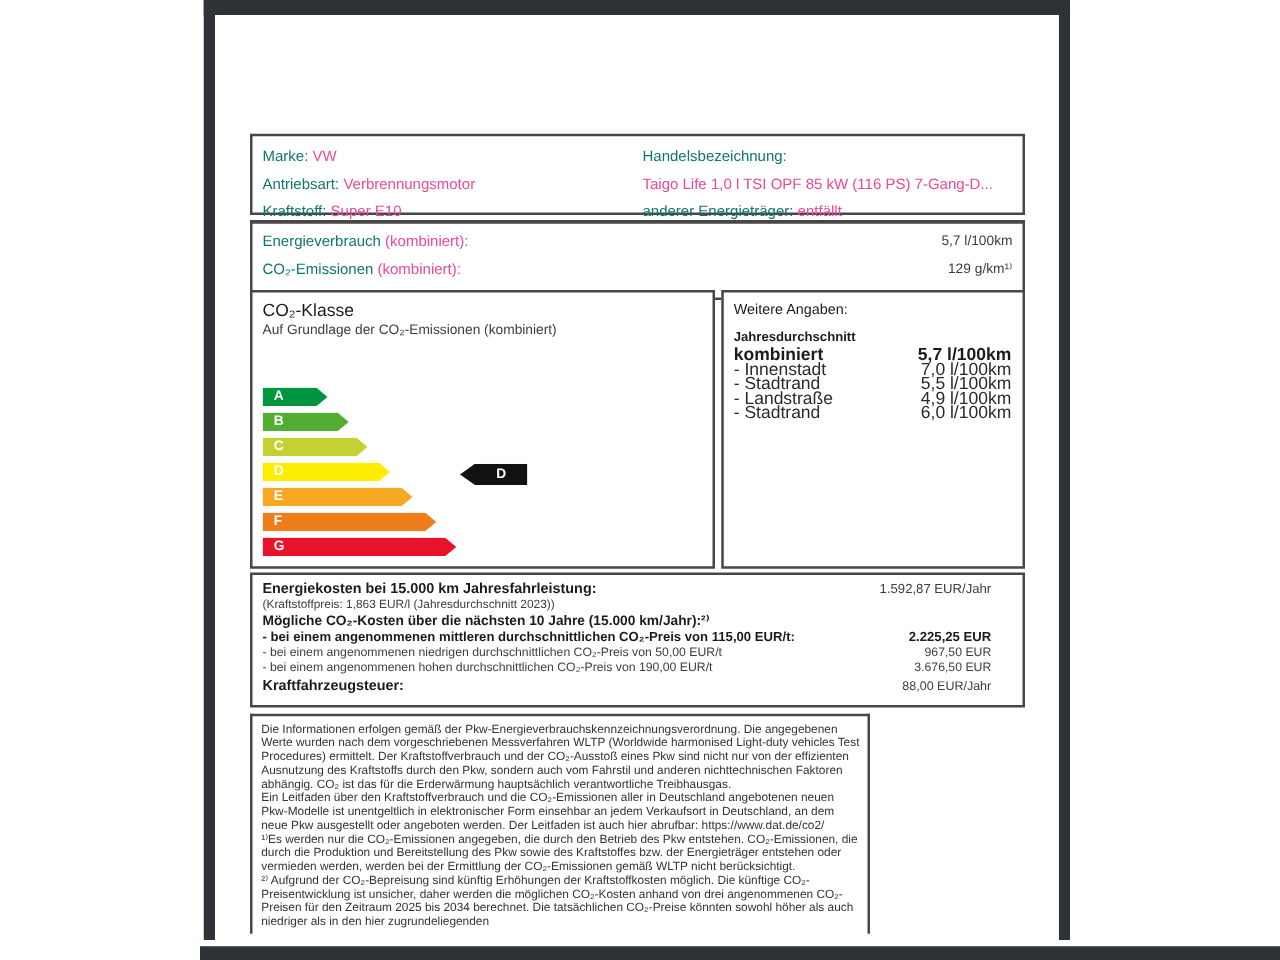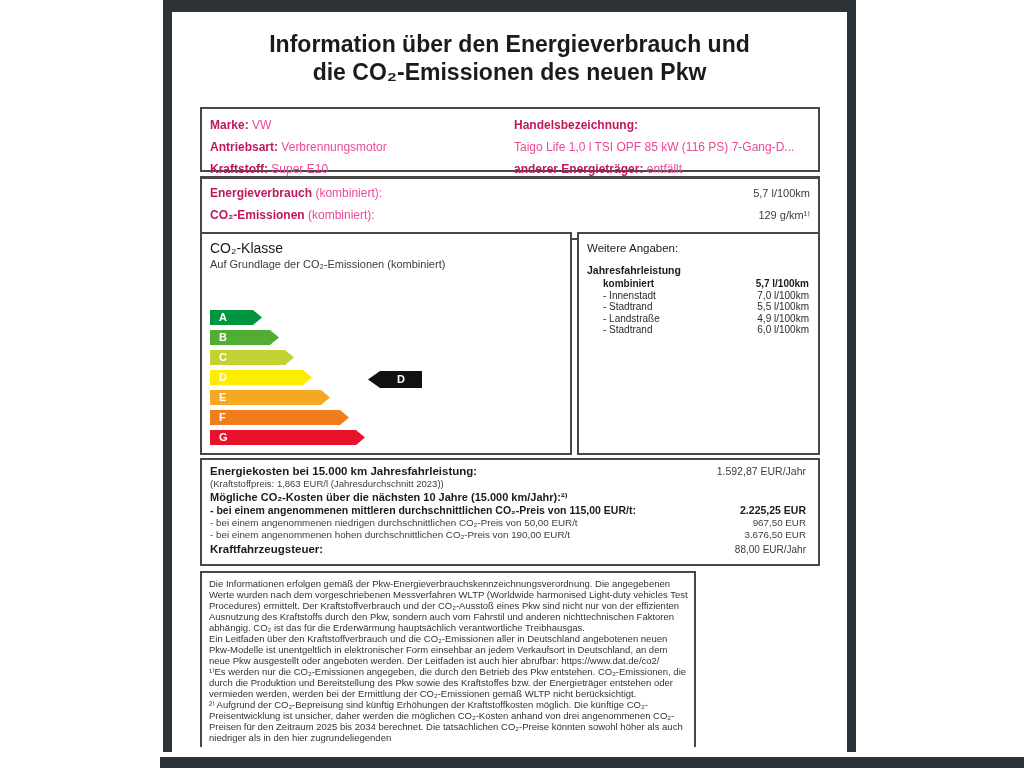--- a/index.html
+++ b/index.html
@@ -19,21 +19,21 @@
   .title { position:absolute; left:171px; top:30px; width:677px; text-align:center;
            font-size:23px; line-height:28px; font-weight:bold; color:#1b1b1b; }
 
   .box { position:absolute; background:#fff; border:2px solid #474747; }
 
   
   .box-vehicle { left:200px; top:107px; width:620px; height:65px; font-size:12px; }
   .bv-col-l { position:absolute; left:8px; top:6px; }
   .bv-col-r { position:absolute; left:312px; top:6px; }
   .bv-line { height:22px; line-height:20px; white-space:nowrap; }
-  .lbl { font-weight:bold; color:#be185d; }
+  .lbl { font-weight:normal; color:#0f766e; }
   .val { color:#ec4899; }
 
   
   .box-consumption { left:200px; top:176px; width:620px; height:64px; font-size:12px; border-top-width:3px; }
   .bc-row { position:absolute; left:8px; right:8px; height:22px; line-height:21px; }
   .bc-row .value { position:absolute; right:0; top:0; font-size:11px; color:#3d3d3d; }
 
   
   .box-co2class { left:200px; top:232px; width:372px; height:223px; }
   .cc-title { position:absolute; left:8px; top:6px; font-size:14px; font-weight:normal; color:#1b1b1b; }
@@ -45,30 +45,30 @@
   .bar-0{width:52px}.bar-1{width:69px}.bar-2{width:84px}.bar-3{width:102px}.bar-4{width:120px}.bar-5{width:139px}.bar-6{width:155px}
   .class-indicator { position:absolute; left:166px; top:137px; width:54px; height:17px; background:#111111;
                      clip-path:polygon(0 50%, 12px 0, 100% 0, 100% 100%, 12px 100%);
                      color:#fff; font-size:11px; font-weight:bold; text-align:center; line-height:17px;
                      padding-left:12px; }
 
   
   .box-details { left:577px; top:232px; width:243px; height:223px; }
   .bd-title { position:absolute; left:8px; top:8px; font-size:11.5px; font-weight:normal; color:#1b1b1b; }
   .bd-sub   { position:absolute; left:8px; top:30px; font-size:10.5px; font-weight:bold; color:#1b1b1b; }
-  .bd-rows  { position:absolute; left:8px; right:9px; top:44px; font-size:10px;margin-left:16px; }
+  .bd-rows  { position:absolute; left:8px; right:9px; top:44px; font-size:14px; }
   .bd-row   { position:relative; height:11.5px; line-height:11.5px; }
   .bd-row .rv { position:absolute; right:0; top:0; }
   .bd-row.bold { font-weight:bold; color:#1b1b1b; }
 
   
   .box-costs { left:200px; top:458px; width:620px; height:108px;padding-left:48px; }
   .cost-rows { position:absolute; left:8px; right:8px; top:5px; }
   .cost-row  { position:relative; line-height:13px; }
-  .cost-row .cv { position:absolute; right:4px; bottom:0;text-align:right; }
+  .cost-row .cv { position:absolute; right:17px; bottom:0;text-align:right; }
   .cr-main  { font-size:11.5px; font-weight:bold; color:#1b1b1b; }
   .cr-main .cv { font-size:10.5px; font-weight:normal; color:#3d3d3d; }
   .cr-small { font-size:9.5px; color:#3d3d3d; line-height:12px; }
   .cr-head  { font-size:11px; font-weight:bold; color:#1b1b1b; line-height:14px; }
   .cr-bold  { font-size:10.5px; font-weight:bold; color:#1b1b1b; line-height:13px; }
   .cr-bold .cv { font-size:10.5px; font-weight:bold; }
   .cr-reg   { font-size:9.8px; color:#3d3d3d; line-height:12px; }
   .cr-tax   { font-size:11.5px; font-weight:bold; color:#1b1b1b; line-height:15px; margin-top:1px; }
   .cr-tax .cv { font-size:10px; font-weight:normal; color:#3d3d3d; }
 
@@ -82,24 +82,20 @@
 
 <div class="stage">
 
   <div class="frame-top"></div>
   <div class="frame-left"></div>
   <div class="frame-right"></div>
   <div class="frame-bottom"></div>
 
   <div class="doc"></div>
 
-  <div class="title">
-    <div>Information über den Energieverbrauch und</div>
-    <div>die CO₂-Emissionen des neuen Pkw</div>
-  </div>
 
   <div class="box box-vehicle">
     <div class="bv-col-l">
       <div class="bv-line">
         <span class="lbl">Marke:</span>
         <span class="val">VW</span>
       </div>
       <div class="bv-line">
         <span class="lbl">Antriebsart:</span>
         <span class="val">Verbrennungsmotor</span>
@@ -154,21 +150,21 @@
         </div>
       <div class="class-bar bar-6" style="background-color: rgb(232, 19, 43);">
           <span class="bar-letter">G</span>
         </div>
     </div>
     <div class="class-indicator" style="background-color: rgb(17, 17, 17);">D</div>
   </div>
 
   <div class="box box-details">
     <div class="bd-title">Weitere Angaben:</div>
-    <div class="bd-sub">Jahresfahrleistung</div>
+    <div class="bd-sub">Jahresdurchschnitt</div>
     <div class="bd-rows">
       <div class="bd-row bold">
         <span>kombiniert</span>
         <span class="rv">5,7 l/100km</span>
       </div>
       <div class="bd-row">
         <span>- Innenstadt</span>
         <span class="rv">7,0 l/100km</span>
       </div>
       <div class="bd-row">

